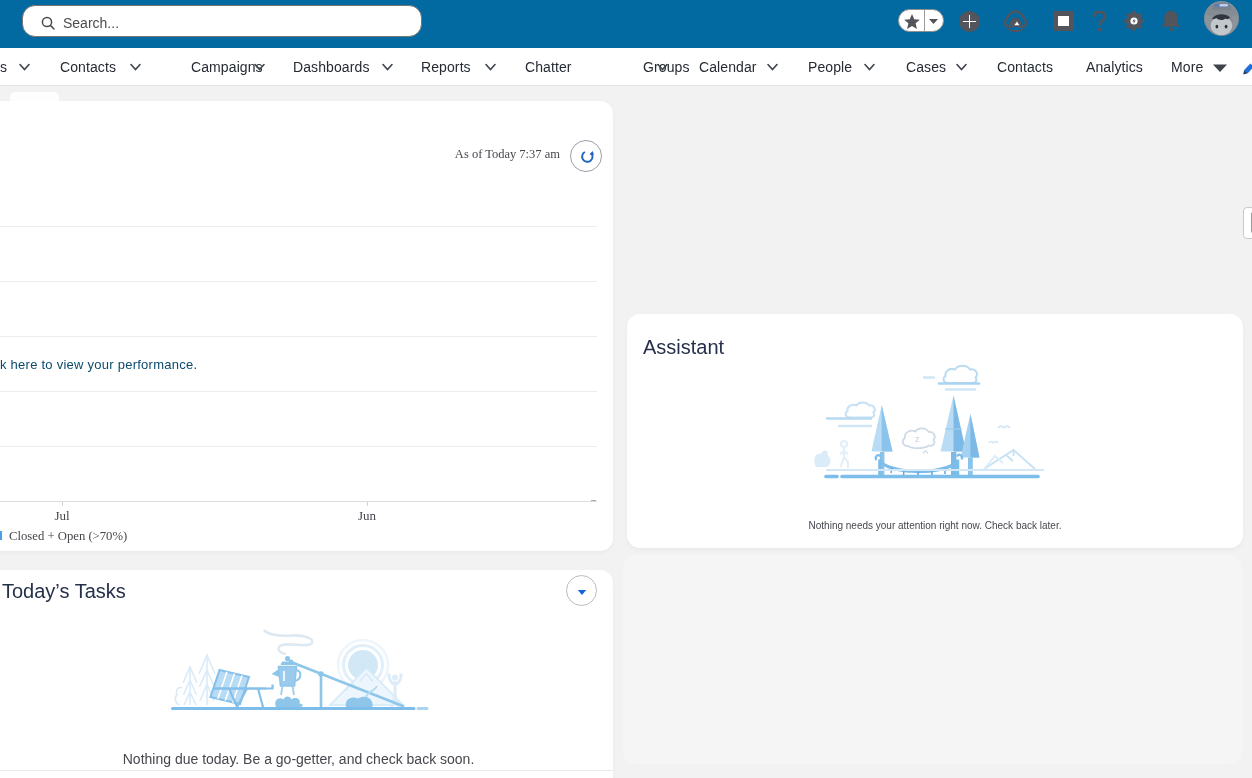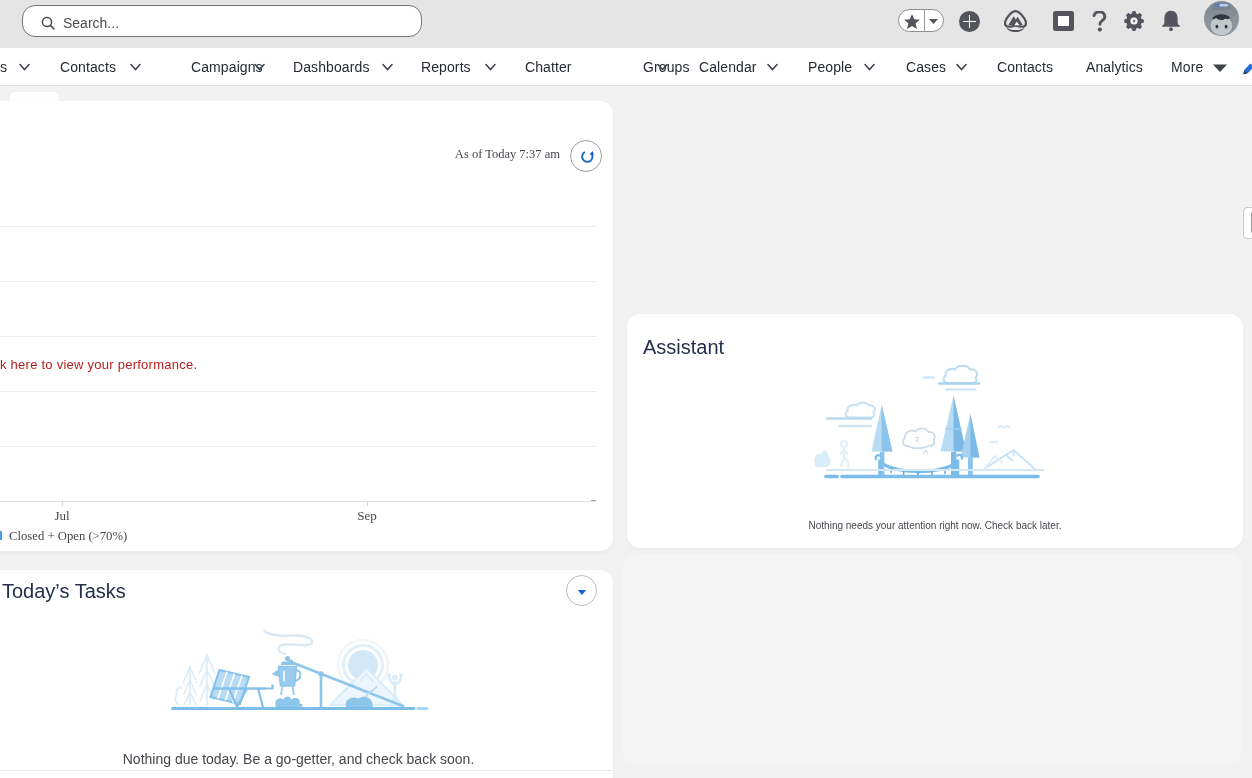--- a/index.html
+++ b/index.html
@@ -10,21 +10,21 @@
   .card { position:absolute; background:#fff; border-radius:13px; box-shadow:0 2px 4px rgba(0,0,0,0.04); }
   .navitem { position:absolute; top:0; height:38px; line-height:38px; font-size:14px; color:#252a33; letter-spacing:0.1px; white-space:nowrap; }
   .chev { position:absolute; top:13px; width:13px; height:12px; }
   .gridline { position:absolute; left:0; width:621px; height:1px; background:#ececec; }
   .ctitle { position:absolute; font-size:21px; color:#26304a; letter-spacing:0px; }
   .body13 { position:absolute; font-size:13px; color:#45474d;font-family:Liberation Serif, serif; }
 </style>
 </head>
 <body>
 
-<div class="abs" style="left:0;top:0;width:1252px;height:48px;background:#e5e5e5;padding-left:27px;">
+<div class="abs" style="left:0;top:0;width:1252px;height:48px;background:#0369a1;padding-left:27px;">
 
   <div class="abs" style="left:22px;top:5px;width:400px;height:32px;border:1px solid #767676;border-radius:13px;background:#fff;">
     <svg class="abs" style="left:18px;top:10px;" width="14" height="14" viewBox="0 0 14 14">
       <circle cx="6" cy="6" r="4.6" fill="none" stroke="#4a4a4a" stroke-width="1.5"></circle>
       <line x1="9.4" y1="9.4" x2="13" y2="13" stroke="#4a4a4a" stroke-width="1.5" stroke-linecap="round"></line>
     </svg>
     <div class="abs" style="left:40px;top:8.5px;font-size:14px;color:#4c4c4c;">Search...</div>
   </div>
 
   <div class="abs" style="left:898px;top:9px;width:46px;height:23px;border:1px solid #8f8f8f;border-radius:12px;background:#fff;">
@@ -167,24 +167,24 @@
     <div class="gridline" style="top:125px;"></div>
     <div class="gridline" style="top:180px;"></div>
     <div class="gridline" style="top:235px;"></div>
     <div class="gridline" style="top:290px;"></div>
     <div class="gridline" style="top:345px;"></div>
     <div class="abs" style="left:0;top:400px;width:621px;height:1px;background:#dedede;"></div>
     <div class="abs" style="left:615px;top:398.8px;width:5px;height:1.6px;background:#a9a9a9;"></div>
     <div class="abs" style="left:85.5px;top:401px;width:1px;height:4px;background:#d2d2d2;"></div>
     <div class="abs" style="left:390.5px;top:401px;width:1px;height:4px;background:#d2d2d2;"></div>
     <div class="body13" style="left:74px;top:406.5px;width:24px;text-align:center;">Jul</div>
-    <div class="body13" style="left:376px;top:406.5px;width:30px;text-align:center;">Sep</div>
+    <div class="body13" style="left:376px;top:406.5px;width:30px;text-align:center;">Jun</div>
     <div class="abs" style="left:17px;top:429.5px;width:9px;height:9px;background:#4b9fe8;"></div>
     <div class="body13" style="left:33px;top:428px;font-size:12.7px;">Closed + Open (&gt;70%)</div>
-    <div class="abs" style="left:24px;top:255.5px;font-size:13px;letter-spacing:0.25px;color:#b91c1c;">k here to view your performance.</div>
+    <div class="abs" style="left:24px;top:255.5px;font-size:13px;letter-spacing:0.25px;color:#0c4a6e;">k here to view your performance.</div>
   </div>
 
   <div class="card" style="left:-24px;top:483.5px;width:637px;height:240px;">
     <div class="ctitle" style="left:26px;top:10px;font-size:20px;">Today’s Tasks</div>
     <div class="abs" style="left:589.8px;top:5.6px;width:31.4px;height:31.4px;border:1px solid #bcbcbc;border-radius:50%;background:#fff;">
       <svg class="abs" style="left:10px;top:12.5px;" width="10" height="7" viewBox="0 0 10 7">
           <path d="M0.8 1 L5 6 L9.2 1 Z" fill="#1464d8"></path>
         </svg>
     </div>
     <svg class="abs" style="left:194px;top:55px;" width="260" height="88" viewBox="0 0 260 88">

